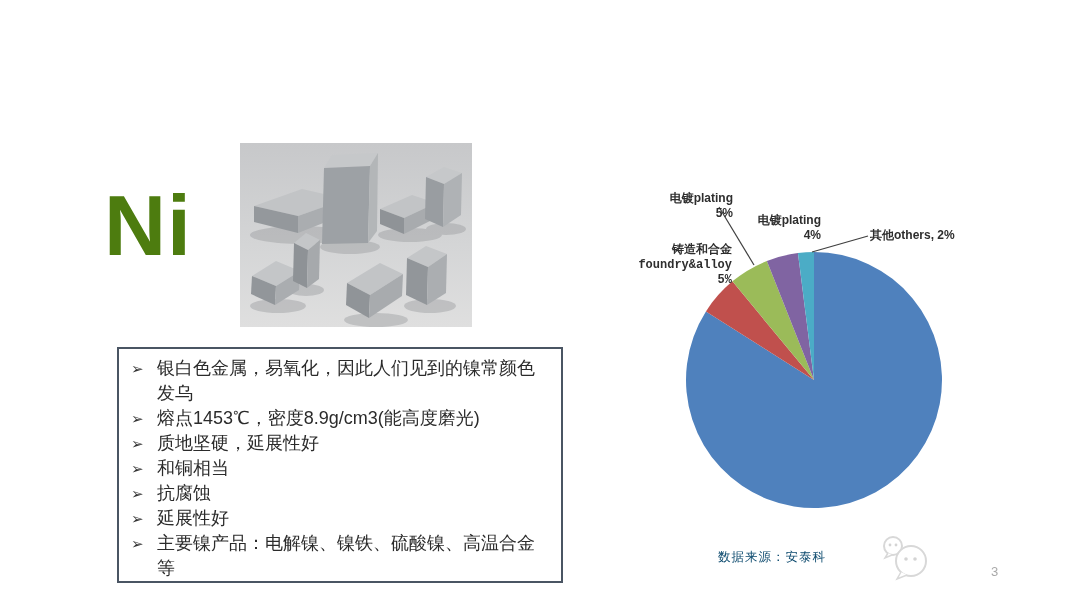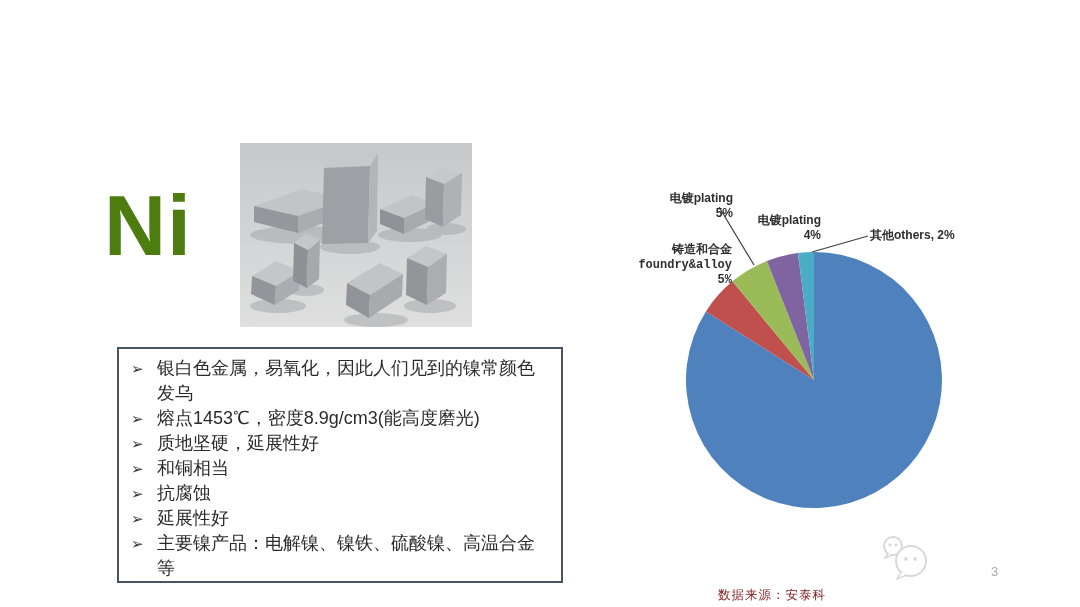--- a/index.html
+++ b/index.html
@@ -41,21 +41,21 @@
     position:absolute;font-size:12px;font-weight:700;color:#2e2e2e;
     line-height:15px;text-align:right;
   }
   .co-plating{left:637px;top:191px;width:96px;}
   .co-battery{left:725px;top:213px;width:96px;}
   .co-foundry{left:628px;top:243px;width:104px;font-family:Liberation Mono, monospace;}
   .co-others{left:870px;top:228px;text-align:right;white-space:nowrap;}
   .co-stainless{left:788px;top:436px;width:104px;color:#17375e;}
   .source-note{
     position:absolute;left:718px;top:549px;
-    font-size:12.5px;color:#7f1d1d;letter-spacing:1px;margin-top:38px;
+    font-size:12.5px;color:#0c4a6e;letter-spacing:1px;
   }
   
   .wm-logo{position:absolute;left:880px;top:533px;width:54px;height:50px;}
   .wm-text{
     position:absolute;left:936px;top:537px;
     font-size:31px;font-weight:700;color:#e2e2e2;letter-spacing:3px;
     text-shadow:0 0 1px #cfcfcf;white-space:nowrap;
   }
   .page-num{
     position:absolute;left:991px;top:564px;

